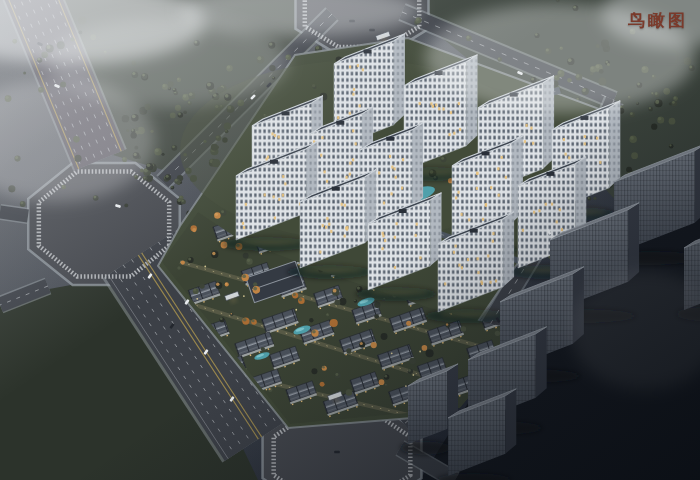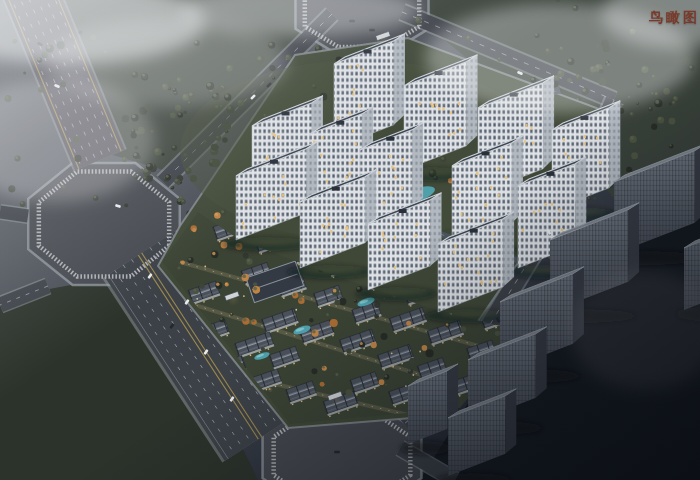--- a/index.html
+++ b/index.html
@@ -1,19 +1,19 @@
 <!DOCTYPE html>
 <html><head>
 <meta charset="utf-8">
 <style>
   html,body{margin:0;padding:0;background:#222;}
   #stage{position:relative;width:700px;height:480px;overflow:hidden;
          font-family:"Liberation Sans", sans-serif;}
   #scene{position:absolute;left:0;top:0;}
-  #view-label{position:absolute;top:9px;right:0;font-size:14px;font-weight:bold;
+  #view-label{position:absolute;top:9px;right:12px;font-size:17px;font-weight:bold;
               letter-spacing:3px;text-shadow:0 1px 2px rgba(0,0,0,.25);margin-left:48px;}
 </style>
 </head>
 <body>
 
 <div id="stage">
   <svg id="scene" width="700" height="480" viewBox="0 0 700 480">
     <defs>
       <linearGradient id="bgGrad" x1="0" y1="0" x2="1" y2="1">
         <stop offset="0" stop-color="#686b70"></stop>

